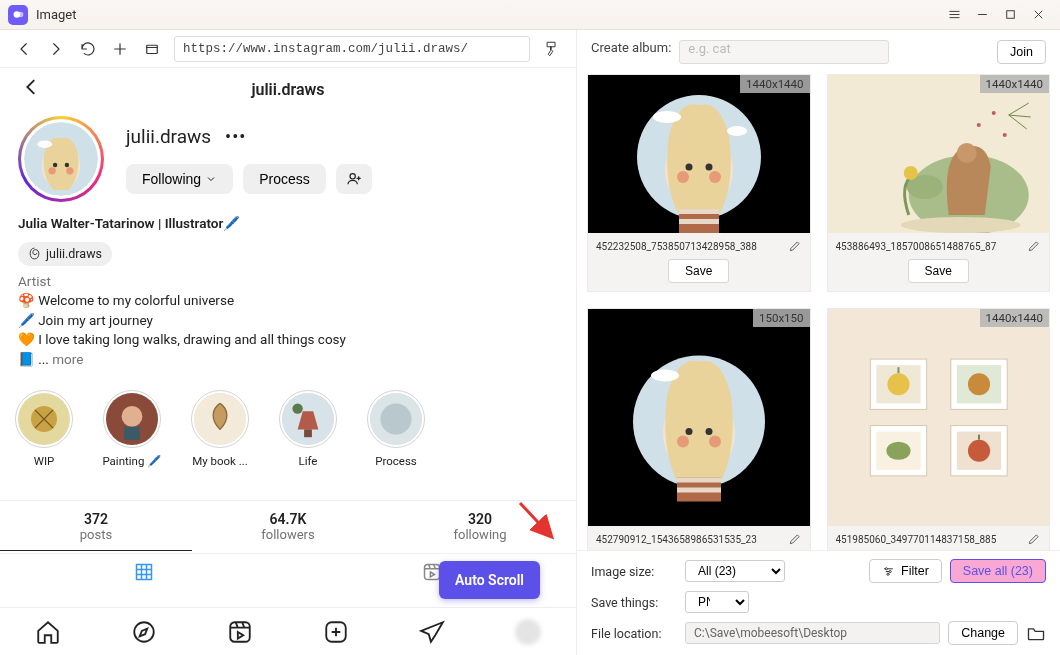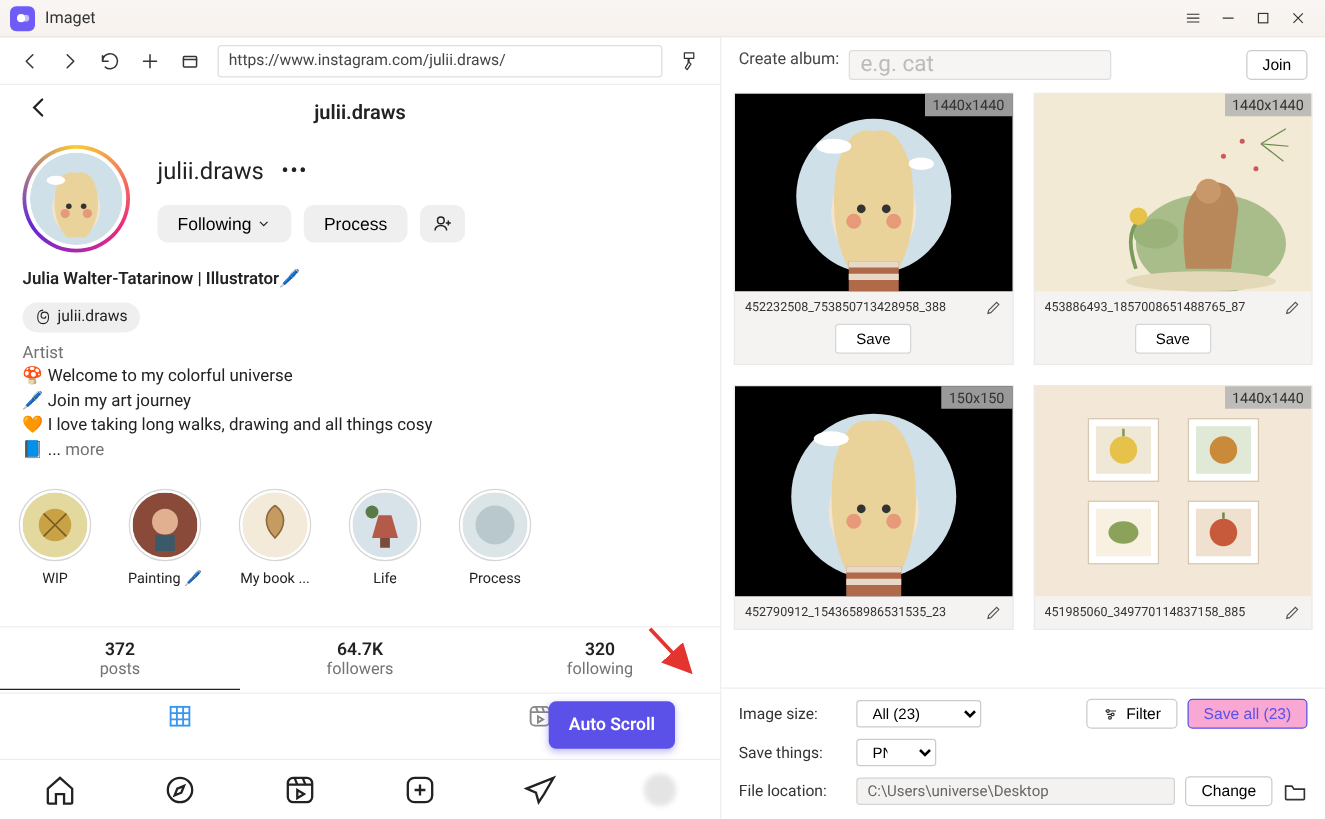--- a/index.html
+++ b/index.html
@@ -45,20 +45,21 @@
   .leftpane { width: 577px; display: flex; flex-direction: column; border-right: 1px solid #eee; position: relative; }
   .rightpane { flex: 1; display: flex; flex-direction: column; background: #fff; }
 
   
   .toolbar {
     height: 38px;
     display: flex; align-items: center;
     padding: 0 14px;
     gap: 12px;
     border-bottom: 1px solid #eee;
+    font-family: Liberation Mono, monospace;
   }
   .tool-ic { width: 20px; height: 20px; display: flex; align-items: center; justify-content: center; cursor: pointer; }
   .tool-ic svg { width: 18px; height: 18px; stroke: #333; fill: none; stroke-width: 1.6; stroke-linecap: round; stroke-linejoin: round; }
   .urlbox {
     flex: 1; height: 26px;
     border: 1px solid #ddd; border-radius: 3px;
     padding: 0 8px; font-size: 12.5px;
     display: flex; align-items: center;
     color: #444; background: #fff;
   }
@@ -170,21 +171,21 @@
 
   
   .r-row {
     display: flex; align-items: flex-start;
     padding: 10px 14px;
     gap: 8px;
   }
   .r-label { color: #444; font-size: 13px; }
   .r-input {
     border: 1px solid #ddd; border-radius: 3px;
-    height: 24px; padding: 0 8px; font-size: 18px;
+    height: 24px; padding: 0 8px; font-size: 13px;
     background: #f7f5f4; color: #aaa;
   }
   .r-input.album { width: 210px; }
   .spacer-flex { flex: 1; }
   .btn-outline {
     border: 1px solid #ccc; border-radius: 4px;
     padding: 4px 12px; background: #fff; font-size: 12.5px;
     cursor: pointer;
   }
   .btn-primary-outline {
@@ -221,21 +222,21 @@
     width: 100%;
   }
   .card-name span { flex: 1; white-space: nowrap; overflow: hidden; text-overflow: ellipsis; }
   .card-name .pencil { width: 14px; height: 14px; }
   .save-mini {
     border: 1px solid #d8d6d4; border-radius: 3px;
     padding: 4px 16px; font-size: 12px; background: #fff;
     cursor: pointer; margin-top: 4px;
   }
   .card.noactions { padding-bottom: 0; }
-  .card.noactions .thumb { height: 168px; }
+  .card.noactions .thumb { height: 217px; }
   .card.noactions .card-name { padding-bottom: 6px; }
 
   .bottom-controls {
     border-top: 1px solid #eee;
     padding: 8px 14px 10px 14px;
     display: flex; flex-direction: column; gap: 8px;
   }
   .ctl-row { display: flex; align-items: center; gap: 8px; }
   .ctl-label { width: 86px; color: #333; font-size: 12.5px; }
   .select {
@@ -671,21 +672,21 @@
         <button class="btn-primary-outline">Save all (23)</button>
       </div>
       <div class="ctl-row">
         <span class="ctl-label">Save things:</span>
         <select class="select" style="width:64px">
           <option>PNG</option>
         </select>
       </div>
       <div class="ctl-row">
         <span class="ctl-label">File location:</span>
-        <div class="loc-field">C:\Users\universe\Desktop</div>
+        <div class="loc-field">C:\Save\mobeesoft\Desktop</div>
         <button class="btn-outline">Change</button>
         <div class="folder-ic">
           <svg viewBox="0 0 24 24" width="20" height="20" fill="none" stroke="#333" stroke-width="1.6">
               <path d="M3 7h6l2 3h10v9a1 1 0 0 1-1 1H4a1 1 0 0 1-1-1z"></path>
             </svg>
         </div>
       </div>
     </div>
   </div>
 </div>

